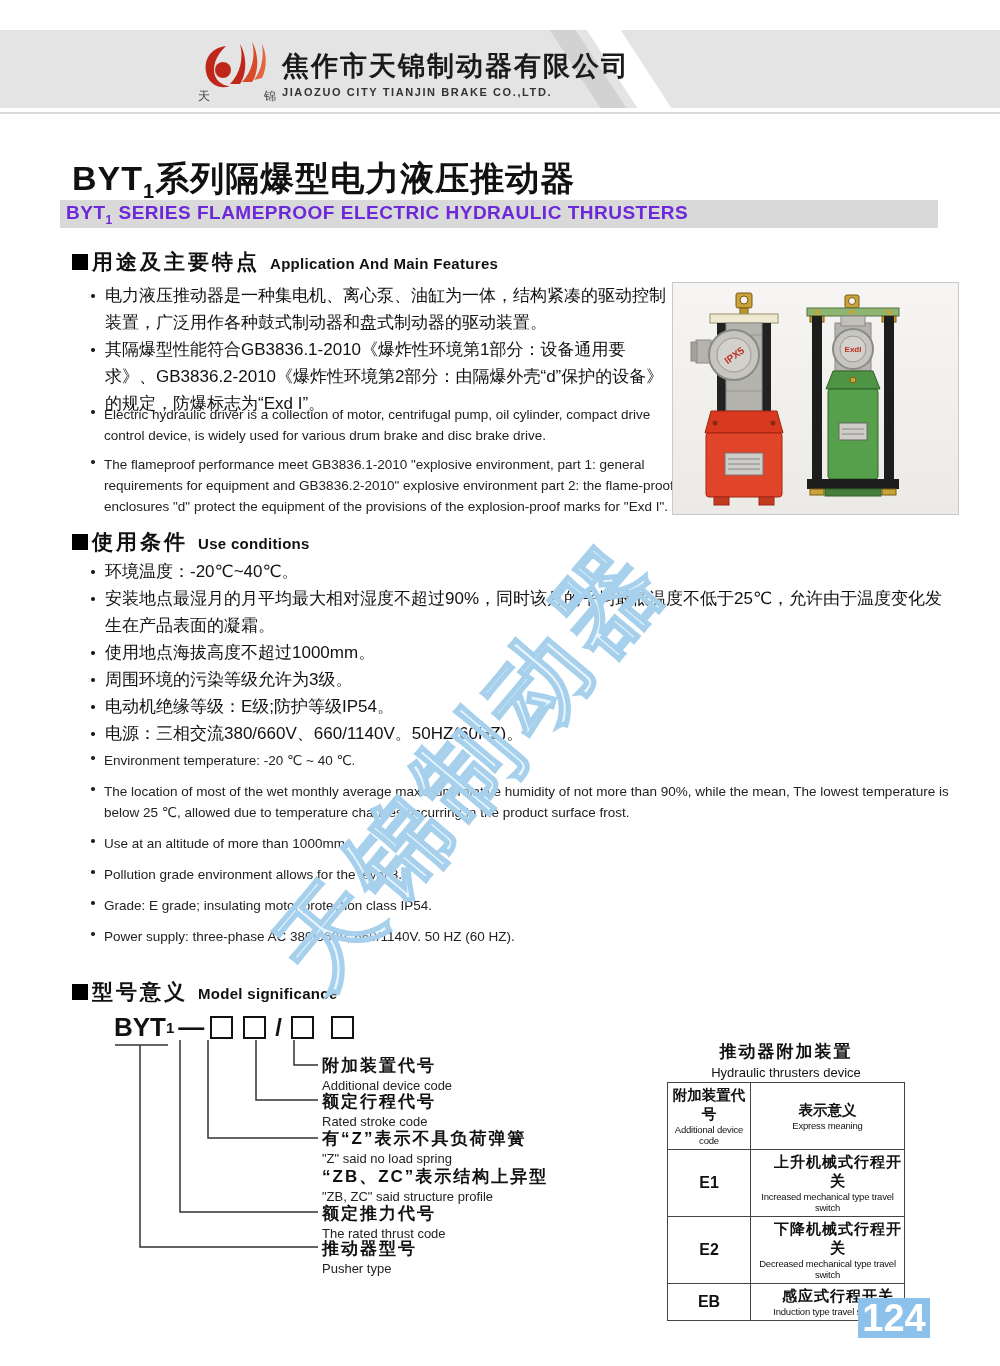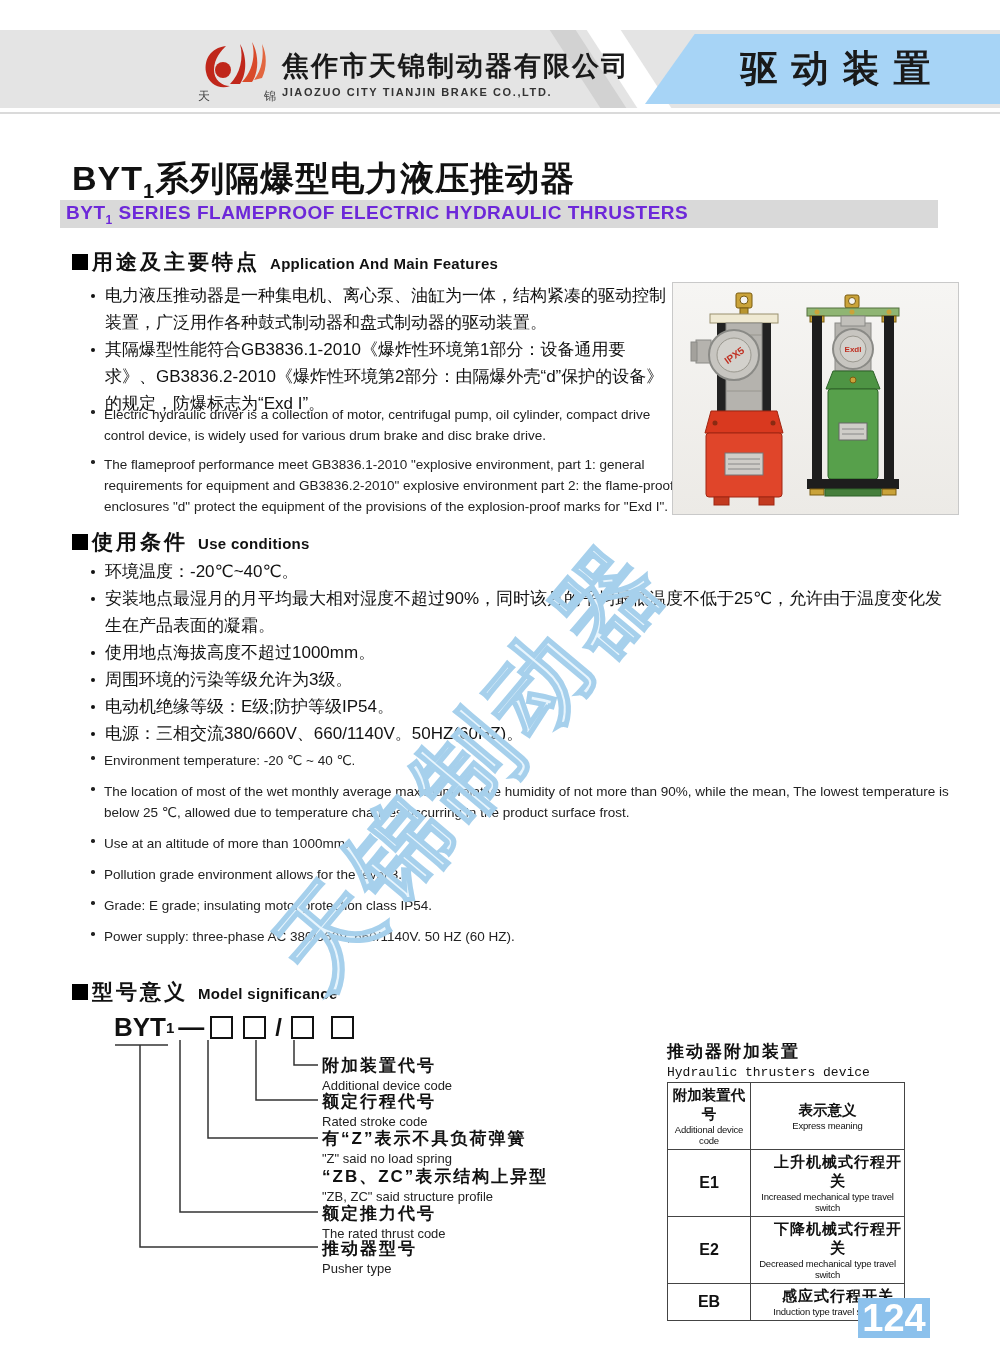--- a/index.html
+++ b/index.html
@@ -59,21 +59,21 @@
   .mbox.b1{margin-left:6px;}
   .mbox.b4{margin-left:12px;}
   .mslash{font-size:24px;font-weight:bold;margin:0 4px;}
   .mdash{margin-left:4px;}
   .diagram-svg{position:absolute;left:100px;top:1040px;}
   .mlabel{position:absolute;left:322px;}
   .mlabel .cn{font-size:17px;font-weight:bold;letter-spacing:2px;}
   .mlabel .en{font-size:13px;color:#222;margin-top:1px;}
 
   
-  .acc-title{position:absolute;left:667px;top:1040px;width:238px;text-align:left;font-family:Liberation Mono, monospace;}
+  .acc-title{position:absolute;left:667px;top:1040px;width:238px;text-align:center;}
   .acc-title .cn{font-size:17px;font-weight:bold;letter-spacing:2px;}
   .acc-title .en{font-size:13px;margin-top:2px;}
   .acc-table{position:absolute;left:667px;top:1082px;width:238px;border-collapse:collapse;}
   .acc-table td{border:1px solid #444;text-align:center;vertical-align:middle;padding:3px 1px;}
   .acc-table .c1{width:80px;}
   .acc-table .hcn{font-size:14.5px;font-weight:bold;display:block;}
   .acc-table .hen{font-size:9.5px;display:block;letter-spacing:-.2px;}
   .acc-table .code{font-size:16px;font-weight:bold;}
   .acc-table .mcn{font-size:15px;font-weight:bold;display:block;letter-spacing:1px;margin-left:21px;}
   .acc-table .men{font-size:9.5px;display:block;letter-spacing:-.2px;}
@@ -88,23 +88,20 @@
       color:rgba(205,232,250,.45);-webkit-text-stroke:2px #a6d0ec;pointer-events:none;z-index:6;}
 </style>
 </head>
 <body>
 
 <div class="page">
 
   <div class="band"></div>
   <div class="stripe gray"></div>
   <div class="stripe white"></div>
-  <div class="badge">
-    <span>驱动装置</span>
-  </div>
   <div class="band-underline"></div>
 
   <div class="logo-wrap">
     <svg width="78" height="62" viewBox="0 0 78 62">
       <path d="M30 6 C14 8 8 20 10 32 C12 44 24 50 34 46 C26 46 18 40 18 30 C18 18 26 10 30 6 Z" fill="#c0271b"></path>
       <circle cx="27" cy="30" r="8" fill="#c0271b"></circle>
       <path d="M34 44 C44 34 48 18 44 4 C50 14 52 32 44 44 Z" fill="#c0271b"></path>
       <path d="M46 42 C56 32 60 16 56 2 C62 12 64 30 56 42 Z" fill="#d94a2a"></path>
       <path d="M58 40 C66 30 68 16 66 4 C71 14 71 28 66 38 Z" fill="#e2663f"></path>
     </svg>

